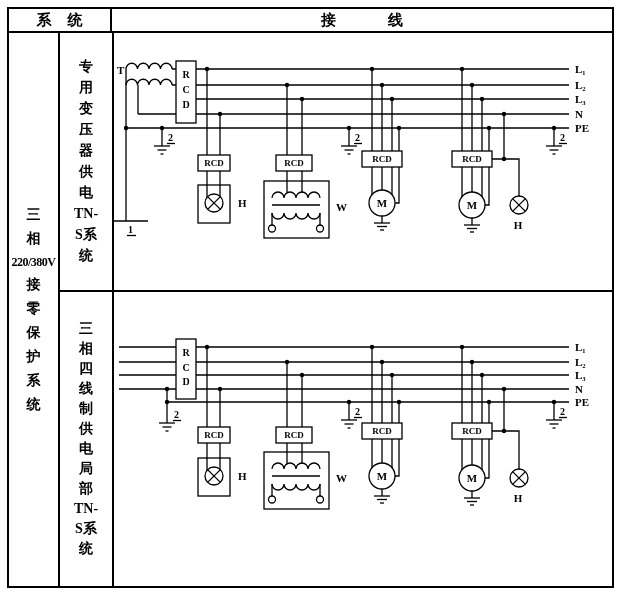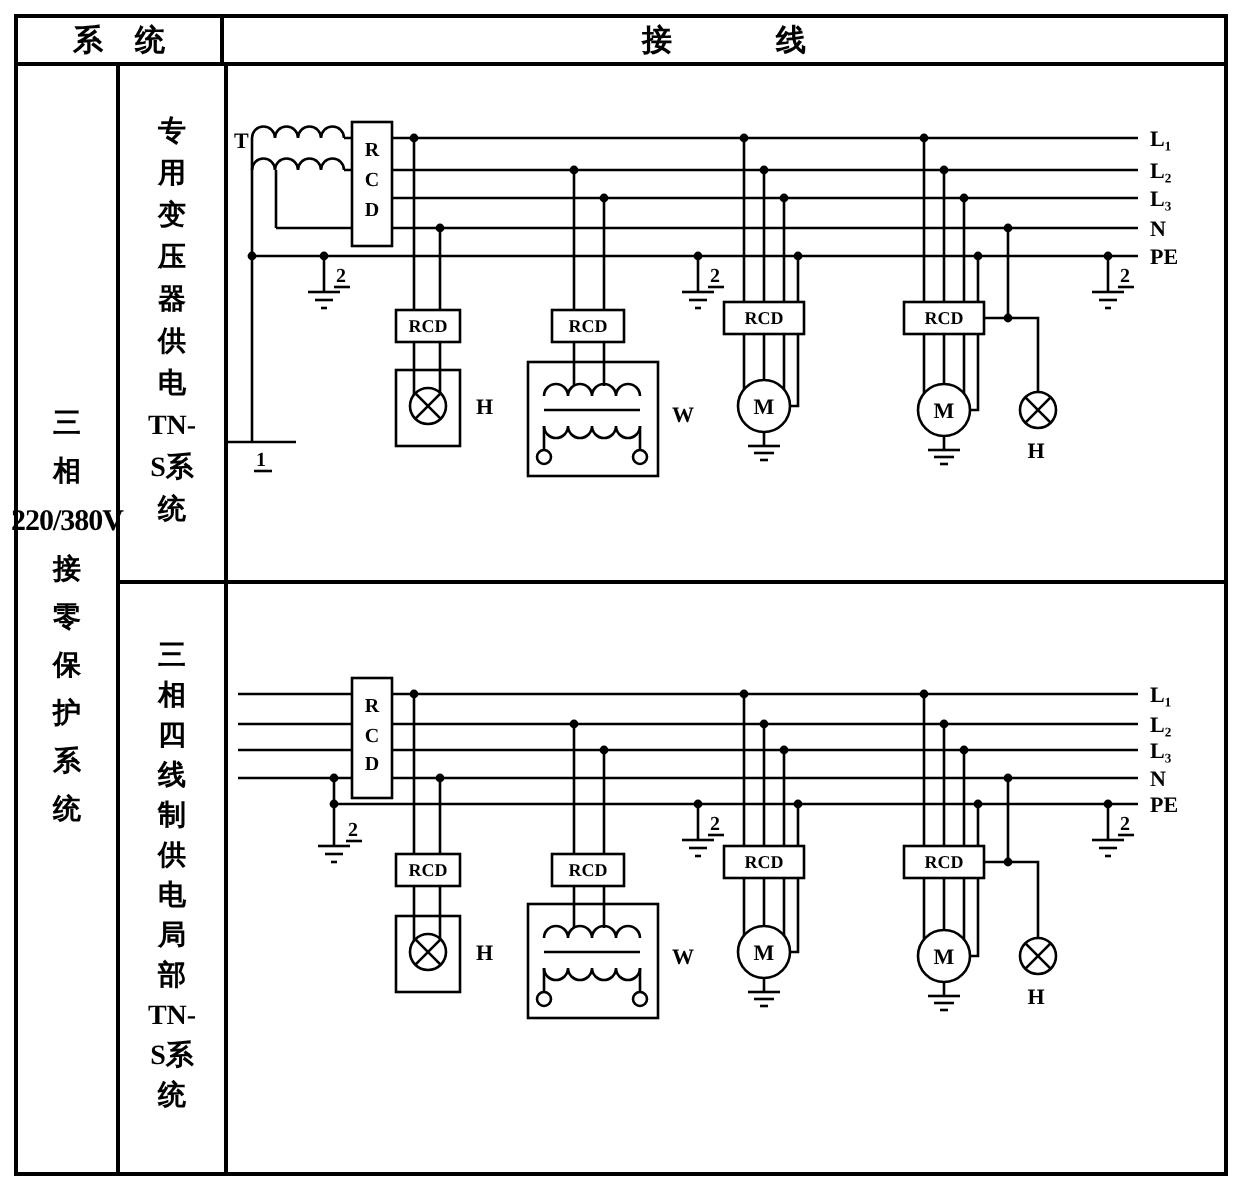--- a/index.html
+++ b/index.html
@@ -7,21 +7,21 @@
   .page{position:absolute;left:7px;top:7px;width:607px;height:581px;border:2px solid #000;box-sizing:border-box;background:#fff;}
   .header{position:absolute;top:0;left:0;right:0;height:24px;border-bottom:2px solid #000;display:flex;box-sizing:border-box;}
   .h-sys{width:103px;border-right:2px solid #000;box-sizing:border-box;display:flex;align-items:center;justify-content:center;gap:16px;font-weight:bold;font-size:15px;}
   .h-wire{flex:1;display:flex;align-items:center;justify-content:center;gap:52px;font-weight:bold;font-size:15px;}
   .col1{position:absolute;left:0;top:24px;bottom:0;width:51px;border-right:2px solid #000;box-sizing:border-box;display:flex;flex-direction:column;align-items:center;justify-content:center;gap:10px;font-weight:bold;font-size:14px;}
   .col2{position:absolute;left:51px;top:24px;bottom:0;width:54px;border-right:2px solid #000;box-sizing:border-box;display:flex;flex-direction:column;}
   .cell{display:flex;flex-direction:column;align-items:center;justify-content:center;font-weight:bold;font-size:14px;box-sizing:border-box;}
   .r1{height:259px;border-bottom:2px solid #000;gap:7px;}
   .r2{flex:1;gap:6px;}
   .col1 span,.cell span{line-height:1;display:block;}
-  .col1 span:nth-child(3){font-size:15px;letter-spacing:-0.5px;text-align:center;}
+  .col1 span:nth-child(3){font-size:12px;letter-spacing:-0.5px;text-align:center;}
   .diagrams{position:absolute;left:105px;top:24px;right:0;bottom:0;display:flex;flex-direction:column;}
   .d1{height:259px;border-bottom:2px solid #000;box-sizing:border-box;}
   .d2{flex:1;}
   .d1 svg,.d2 svg{display:block;width:100%;height:100%;}
   svg text{font-family:"Liberation Serif","DejaVu Serif",serif;font-weight:bold;fill:#000;}
   .t11{font-size:11px;}
   .t10{font-size:10px;}
   .t9{font-size:9px;}
 </style>
 </head>

